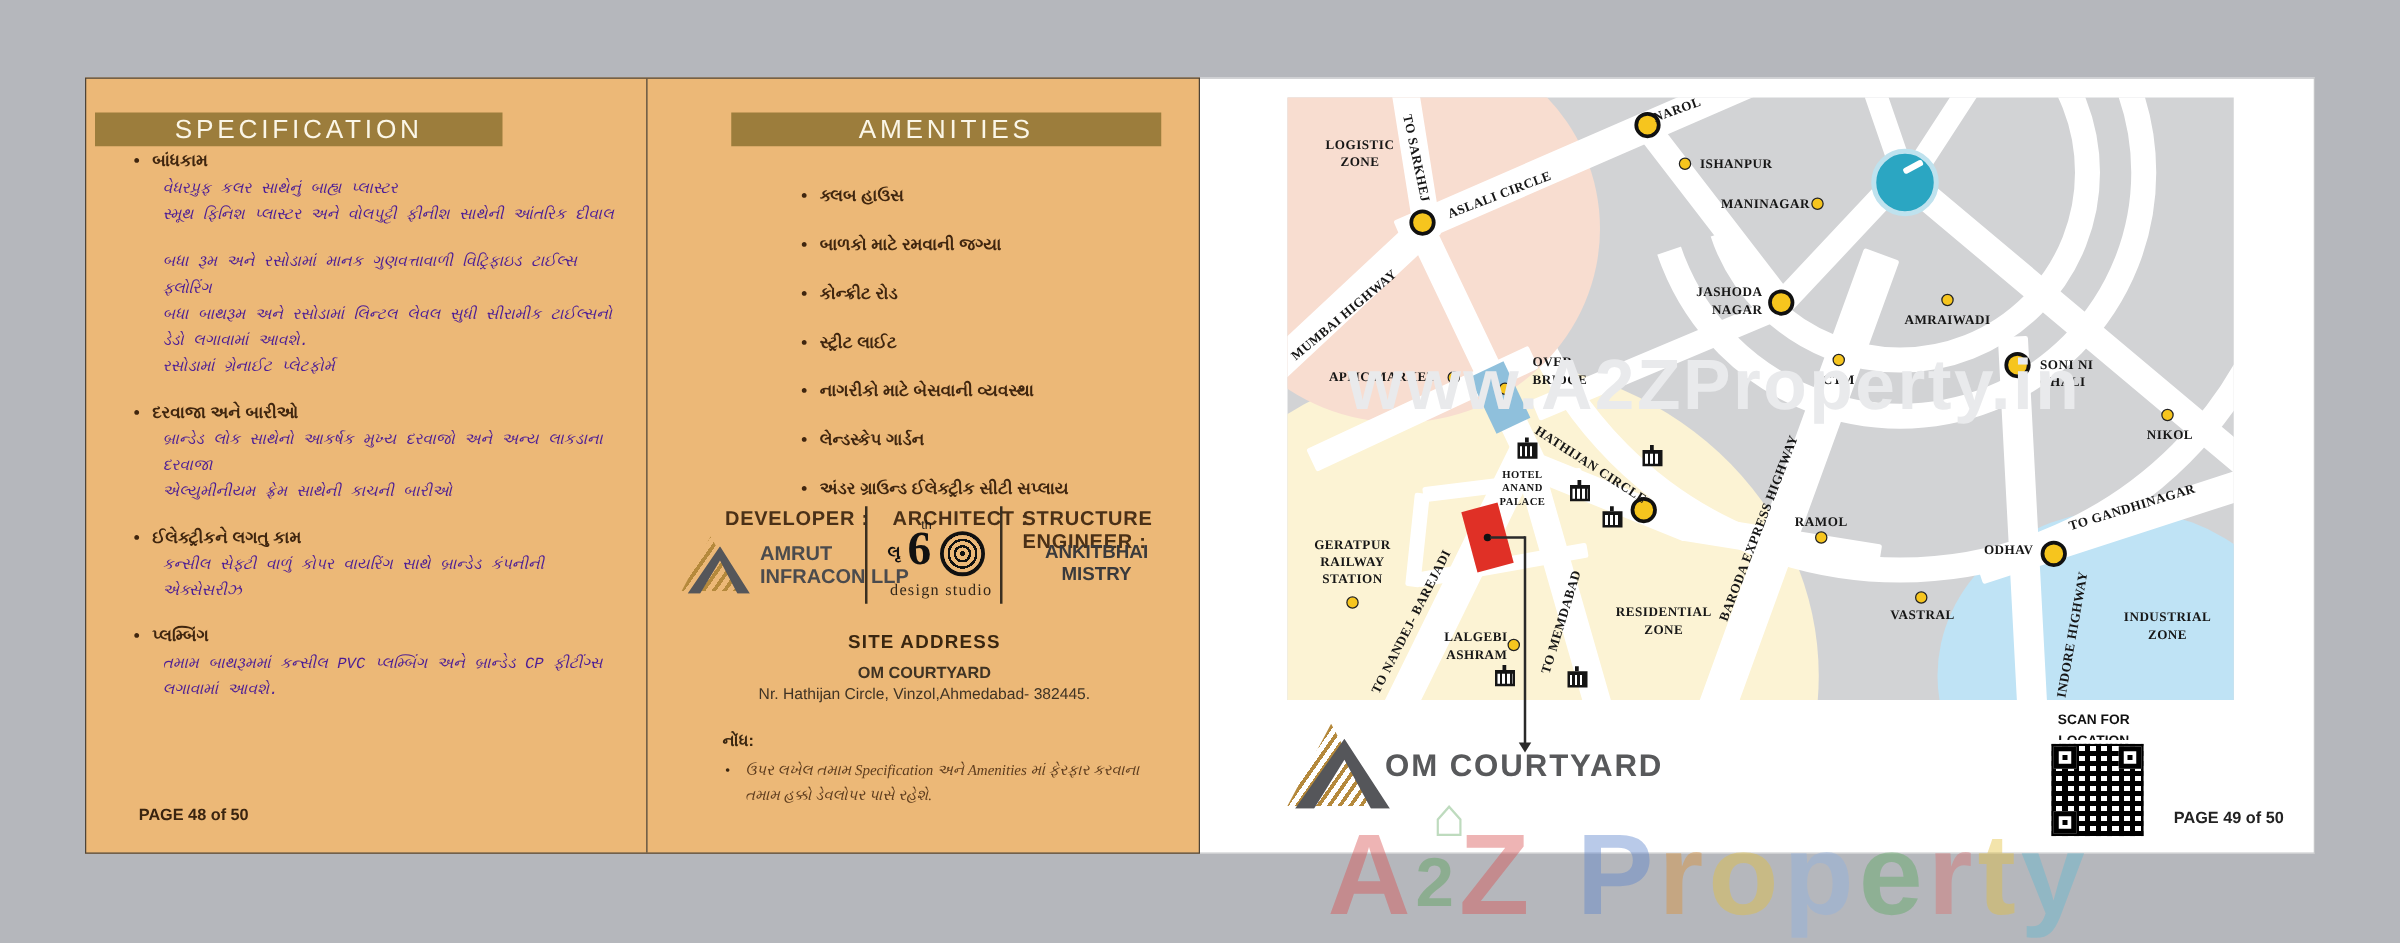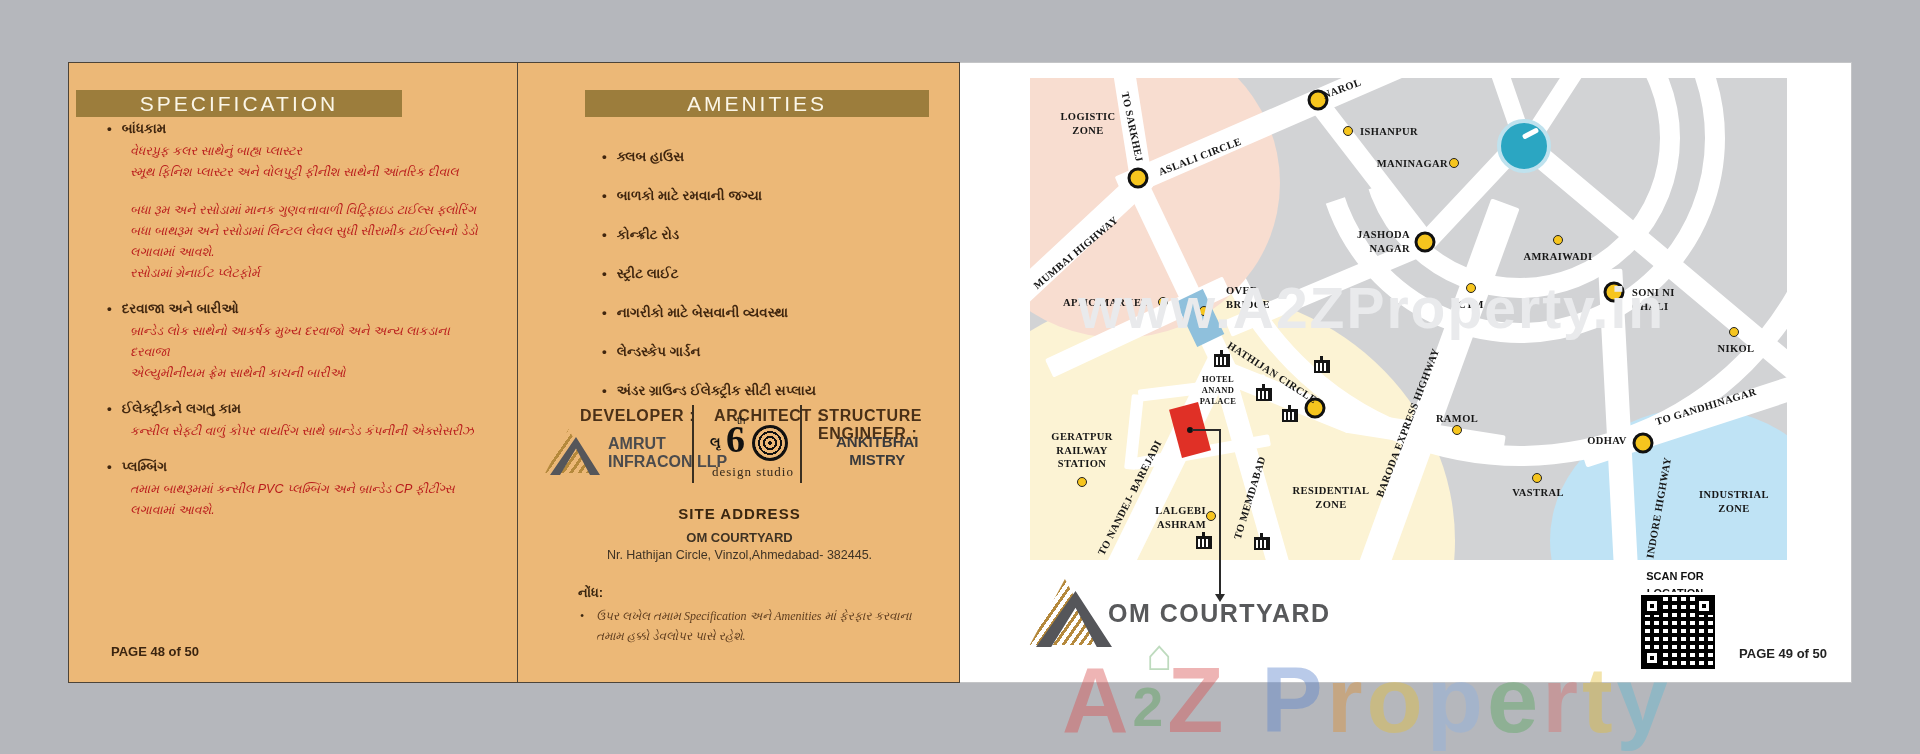--- a/index.html
+++ b/index.html
@@ -16,29 +16,29 @@
 
   .band{position:absolute;height:27px;background:#9c7d3c;color:#fbf6e7;
       font-size:21px;letter-spacing:3px;text-align:center;line-height:27px;
       font-family:"Liberation Sans",sans-serif;}
 
   
   .spec-list{position:absolute;left:38px;top:58px;right:26px;}
   .spec-item{margin-bottom:17px;}
   .spec-title{font-weight:bold;color:#40260f;font-size:13.5px;margin-bottom:4px;}
   .spec-title .blt{color:#40260f;margin-right:10px;}
-  .spec-line{font-family:Liberation Sans, sans-serif;font-style:italic;color:#b91c1c;
+  .spec-line{font-family:Liberation Mono, monospace;font-style:italic;color:#4c1d95;
       font-size:12.5px;line-height:21px;padding-left:23px;}
 
   .page-num-left{position:absolute;left:42px;top:581px;font-weight:bold;font-size:13px;color:#3a2410;}
   .page-num-right{position:absolute;right:24px;top:583px;font-weight:bold;font-size:13px;color:#222;}
 
   
   .amen-list{position:absolute;left:84px;top:86px;right:20px;}
-  .amen-item{font-weight:bold;color:#40260f;font-size:13.5px;margin-bottom:23px;}
+  .amen-item{font-weight:bold;color:#40260f;font-size:13.5px;margin-bottom:23px;margin-left:39px;}
   .amen-item .blt{margin-right:10px;}
 
   
   .cred-label{position:absolute;font-size:16px;font-weight:bold;color:#4a3017;letter-spacing:.6px;}
   .vline{position:absolute;width:1.5px;background:#3a2f20;}
   .cred-name{position:absolute;font-weight:bold;color:#434345;font-size:15px;line-height:18px;}
   
   .tri-gold{position:absolute;
       background:repeating-linear-gradient(125deg,#b5893c 0 3px,rgba(0,0,0,0) 3px 7px);
       clip-path:polygon(55% 0,100% 100%,10% 100%);}

